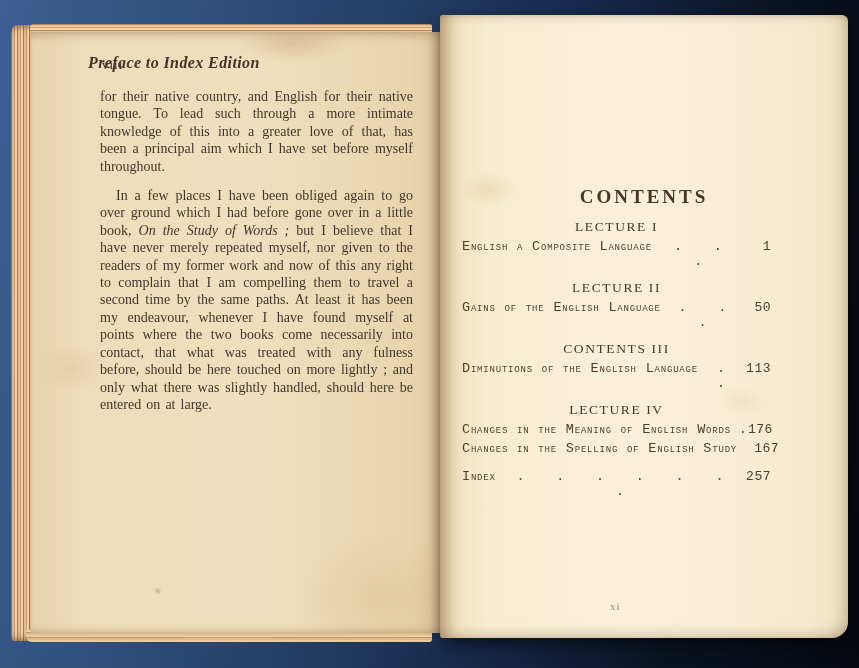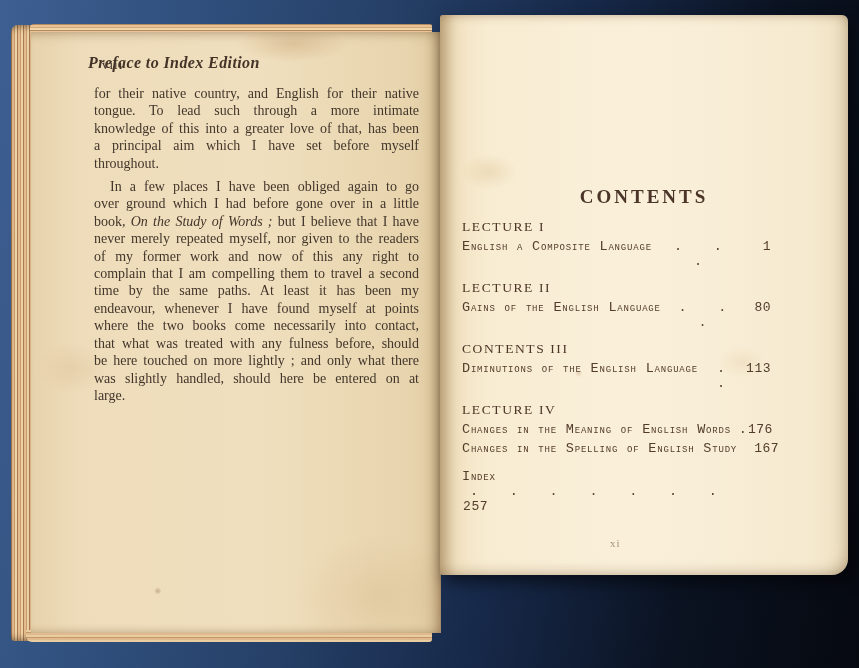--- a/index.html
+++ b/index.html
@@ -40,49 +40,49 @@
     box-shadow:inset -10px 0 14px -8px rgba(110,75,40,.6),
                inset 0 10px 12px -9px rgba(120,85,45,.4),
                inset 0 -8px 10px -8px rgba(120,85,45,.35);
     border-right:1px solid rgba(85,55,28,.45);
     color:#3e332a;
   }
   .left-inner { padding:22px 15px 0 57px; }
   .page-header { position:relative; height:22px; margin-bottom:9px; }
   .folio-left { position:absolute; left:14px; top:3px; font-size:13px; letter-spacing:1px; }
   .running-title { font-style:italic; font-weight:bold; font-size:16px; letter-spacing:.4px; color:#443428; }
-  .body-text { font-size:14px; line-height:17.4px; text-align:justify; word-spacing:1.6px; margin:6px; color:#42362b; }
+  .body-text { font-size:14px; line-height:17.4px; text-align:justify; word-spacing:1.6px; margin:12px; color:#42362b; }
   .para2 { text-indent:16px; margin-top:0; }
   .para2 em { font-style:italic; }
   .right-page {
-    position:absolute; left:440px; top:15px; width:408px; height:560px;
+    position:absolute; left:440px; top:15px; width:408px; height:623px;
     border-radius:3px 6px 16px 3px;
     background:
       radial-gradient(ellipse 40px 26px at 12% 28%, rgba(200,160,100,.22), transparent 70%),
       radial-gradient(ellipse 34px 22px at 74% 62%, rgba(200,160,100,.14), transparent 70%),
       radial-gradient(circle 5px at 34% 64%, rgba(150,100,50,.22), transparent 75%),
       linear-gradient(to right,#e5d1aa 0%,#f2e3c2 4%,#f8ecd2 12%,#faf0da 50%,#f6ead0 90%,#eee0c0 100%);
     box-shadow:inset 14px 0 18px -10px rgba(120,85,45,.55),
                inset -9px -7px 16px -9px rgba(90,60,30,.4),
                inset 0 8px 10px -8px rgba(120,85,45,.3),
                5px 7px 16px rgba(0,0,0,.55);
     color:#4c3627;
   }
   .contents-title {
     margin-top:171px; text-align:center;
     font-size:19px; font-weight:bold; letter-spacing:3px; color:#4a3528;
   }
   .toc-wrap { margin:0 77px 0 22px; }
-  .lecture { margin-top:11px; font-size:13.5px; letter-spacing:1.6px; color:#4c3526; }
+  .lecture { margin-top:11px; text-align:center; font-size:13.5px; letter-spacing:1.6px; color:#4c3526; }
   .page-label { margin-top:3px; text-align:right; font-size:9px; letter-spacing:1.2px; color:#55402e; }
   .toc-entry {
     display:flex; align-items:baseline; margin-top:4px;
     font-variant:small-caps; font-size:13.5px; letter-spacing:.8px; color:#533c2b;font-family:Liberation Mono, monospace;
   }
-  .toc-entry.index-row { margin-top:13px;flex-direction:column; }
+  .toc-entry.index-row { margin-top:13px; }
   .toc-title { white-space:nowrap; }
   .toc-dots { flex:1; text-align:center; word-spacing:22px; overflow:hidden; padding:0 8px; color:#5a4230; }
   .toc-page { min-width:26px; text-align:right; font-variant:normal; font-size:13px; letter-spacing:.5px; }
   .folio-right { position:absolute; left:170px; bottom:26px; font-size:11px; letter-spacing:1px; opacity:.55; color:#5a4230; }
 </style>
 </head>
 <body>
 
 <div class="stage">
   <div class="cover-bg"></div>
@@ -109,21 +109,21 @@
       <div class="toc-entry">
         <span class="toc-title">English a Composite Language</span>
         <span class="toc-dots">. . .</span>
         <span class="toc-page">1</span>
       </div>
 
       <div class="lecture">LECTURE II</div>
       <div class="toc-entry">
         <span class="toc-title">Gains of the English Language</span>
         <span class="toc-dots">. . .</span>
-        <span class="toc-page">80</span>
+        <span class="toc-page">50</span>
       </div>
 
       <div class="lecture">CONTENTS III</div>
       <div class="toc-entry">
         <span class="toc-title">Diminutions of the English Language</span>
         <span class="toc-dots">. .</span>
         <span class="toc-page">113</span>
       </div>
 
       <div class="lecture">LECTURE IV</div>

